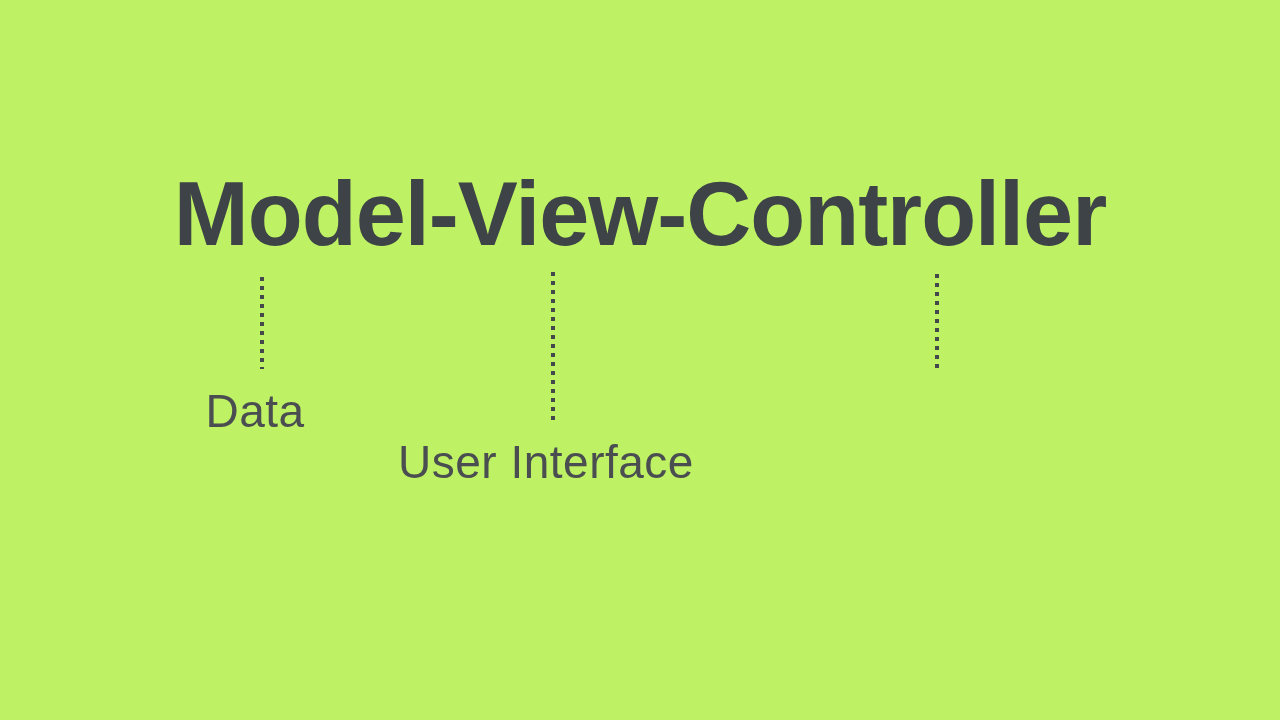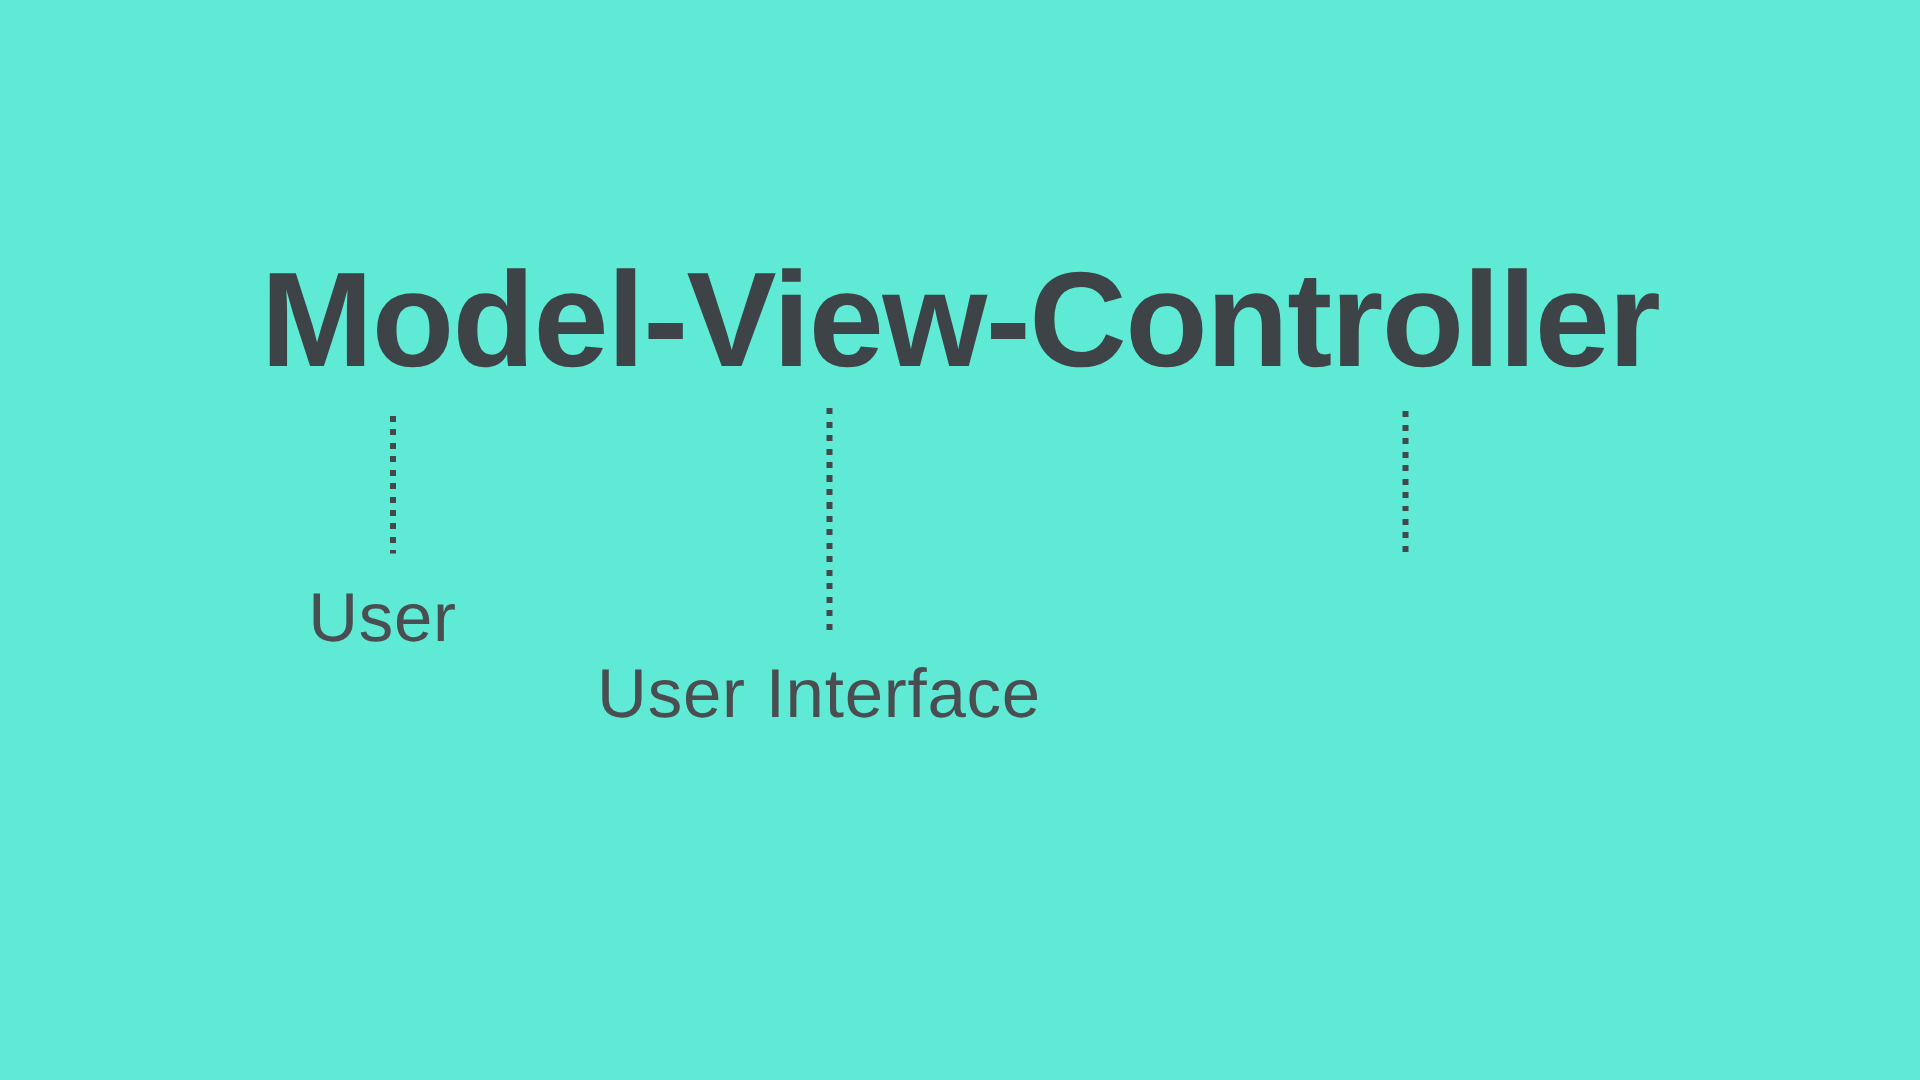--- a/index.html
+++ b/index.html
@@ -4,21 +4,21 @@
 <style>
   html, body {
     margin: 0;
     padding: 0;
     background: #ffffff;
   }
   .slide {
     position: relative;
     width: 1280px;
     height: 720px;
-    background: #5eead4;
+    background: #bef264;
     overflow: hidden;
     font-family: "Liberation Sans", "DejaVu Sans", sans-serif;
   }
   .title {
     position: absolute;
     left: 0;
     right: 0;
     top: 168px;
     margin: 0;
     text-align: center;
@@ -83,18 +83,18 @@
 <div class="slide">
 
   <h1 class="title">Model-View-Controller</h1>
 
   <div class="connector connector-model"></div>
 
   <div class="connector connector-view"></div>
 
   <div class="connector connector-controller"></div>
 
-  <div class="label label-model">User</div>
+  <div class="label label-model">Data</div>
 
   <div class="label label-view">User Interface</div>
 
 
 </div>
 
 </body></html>

